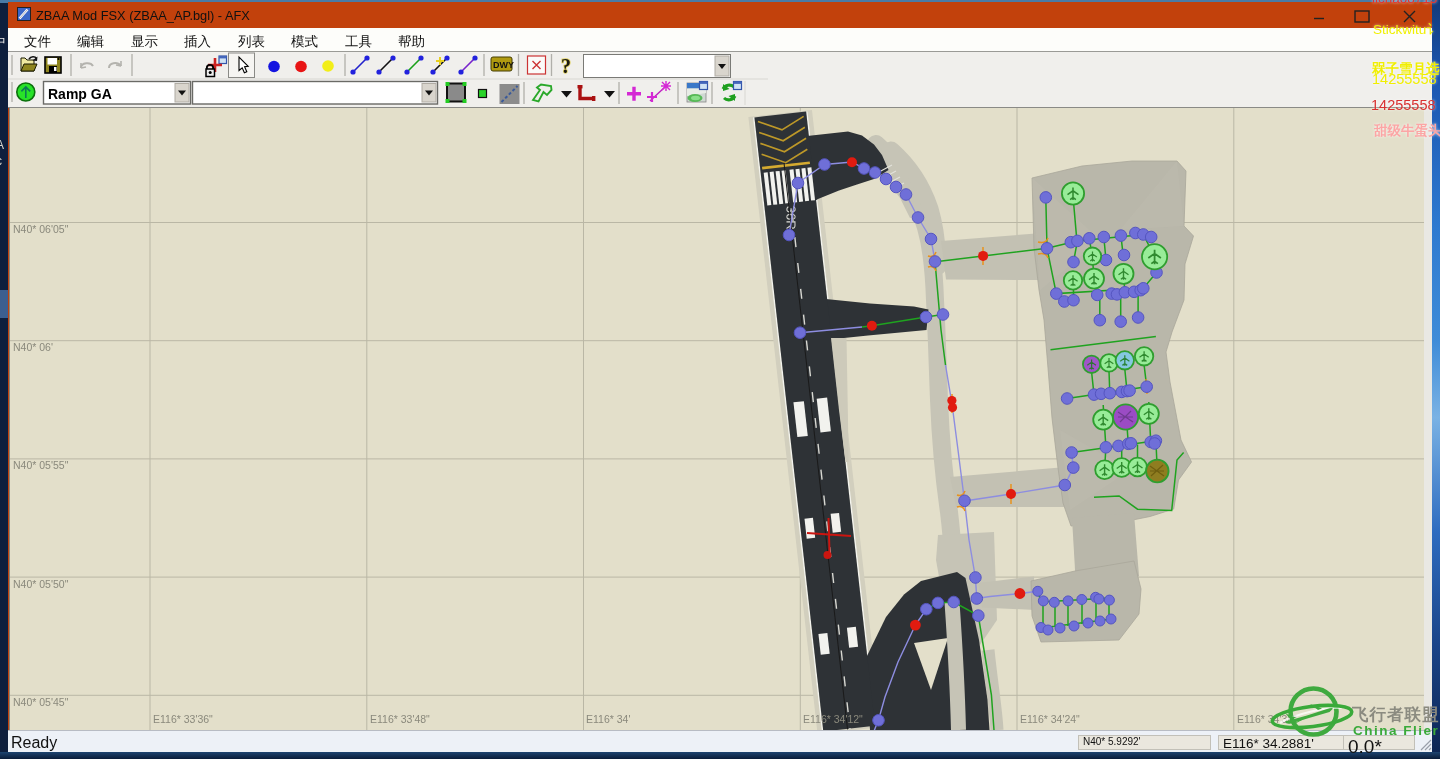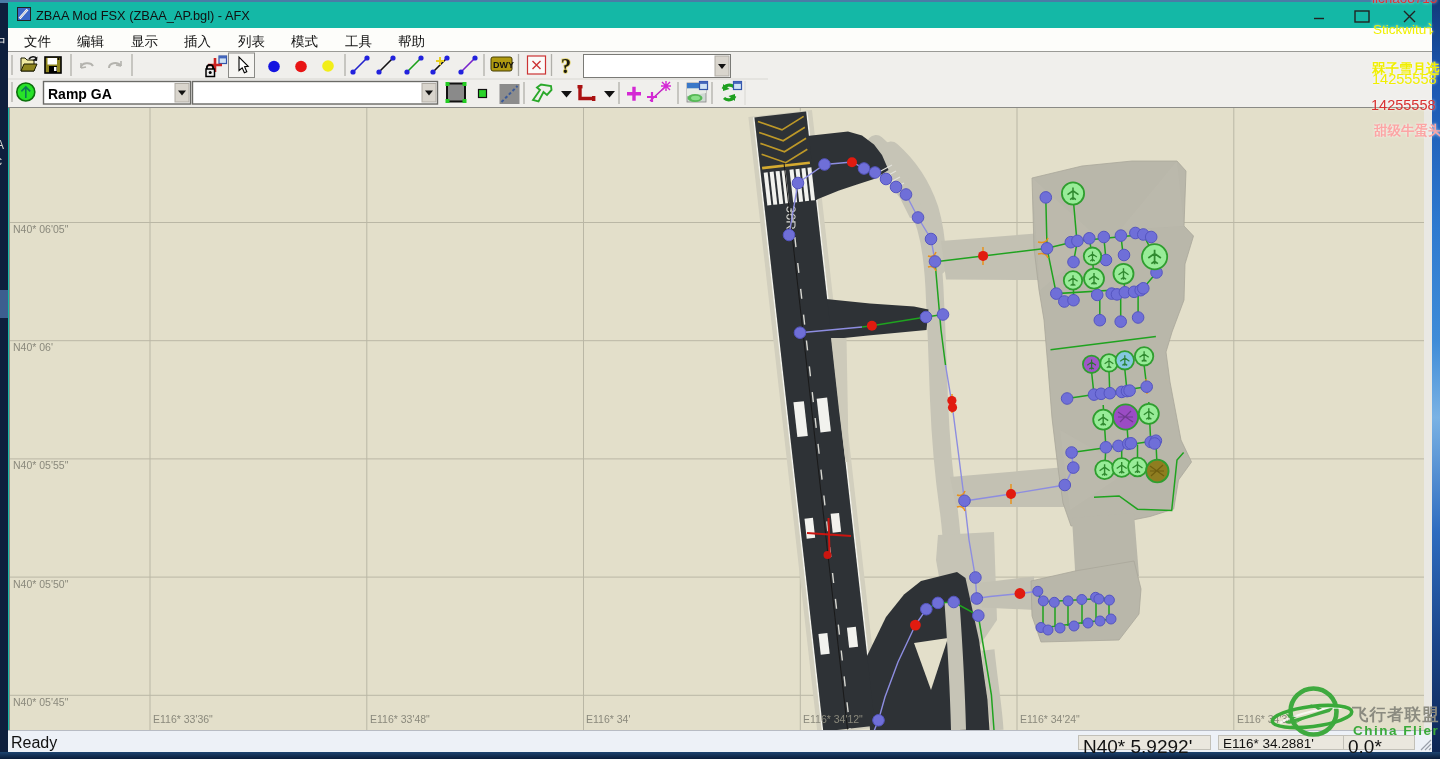--- a/index.html
+++ b/index.html
@@ -16,21 +16,21 @@
 <div class="abs" style="left:0;top:33px;width:9px;height:14px;overflow:hidden;color:#e8e8e8;font-size:13px;">
     <span style="position:absolute;left:-7px;top:0;">中</span>
   </div>
 <div class="abs" style="left:0;top:138px;width:9px;height:30px;overflow:hidden;color:#d8d8d0;font-size:12px;">
     <span style="position:absolute;left:-4px;top:0;">A</span>
     <span style="position:absolute;left:-4px;top:16px;">c</span>
   </div>
 <div class="abs" id="rightstrip" style="left:1432px;top:0;width:8px;height:759px;background:linear-gradient(#123a7a 0%, #1a55b0 10%, #2e7ad0 30%, #3f8cd8 45%, #7ab2e4 55%, #2e6cc0 70%, #1a4488 85%, #0c2450 100%);"></div>
 <div class="abs" id="bottomstrip" style="left:0;top:752px;width:1440px;height:7px;background:linear-gradient(#1d4470,#0a1c38);"></div>
 
-<div class="abs" id="win" style="left:8px;top:2px;width:1424px;height:750px;background:#14b8a6;">
+<div class="abs" id="win" style="left:8px;top:2px;width:1424px;height:750px;background:#c2410c;">
 
   <div class="abs" style="left:9px;top:5px;width:14px;height:14px;background:#3a66c8;border:1px solid #222;"></div>
   <svg class="abs" style="left:9px;top:5px;" width="14" height="14" viewBox="0 0 14 14">
       <path d="M2.5,11.5 L10.5,2.5" stroke="#fff" stroke-width="2.5"></path>
       <path d="M2.5,11.5 L10.5,2.5" stroke="#99a" stroke-width="0.8"></path>
     </svg>
   <div class="abs" style="left:28px;top:6px;font-size:12.8px;color:#111;">ZBAA Mod FSX (ZBAA_AP.bgl) - AFX</div>
 
   <svg class="abs" style="left:1300px;top:6px;" width="116" height="18" viewBox="0 0 116 18">
     <path d="M6,10.5 L16,10.5" stroke="#222" stroke-width="1.4"></path>
@@ -476,21 +476,21 @@
     <g stroke="#6f5f10" stroke-width="1.2">
           <path d="M1150,466 L1164,476 M1151,476 L1163,465 M1150,471 L1164,471"></path>
         </g>
   </svg>
   </div>
   <div class="abs" style="left:1416px;top:104px;width:8px;height:646px;background:#e9e8e3;"></div>
   <div class="abs" style="left:1px;top:106px;width:1px;height:622px;background:#8a8a80;"></div>
 
   <div class="abs" id="status" style="left:0;top:728px;width:1424px;height:22px;background:#edf1f7;border-top:1px solid #b8bcc4;">
     <div class="abs" style="left:3px;top:3px;font-size:16px;color:#111;">Ready</div>
-    <div class="abs" style="left:1070px;top:4px;width:133px;height:15px;background:#eae7de;border:1px solid #c2c0b8;font-size:19px;color:#111;padding-left:4px;">N40* 5.9292'</div>
+    <div class="abs" style="left:1070px;top:4px;width:133px;height:15px;background:#eae7de;border:1px solid #c2c0b8;font-size:10px;color:#111;padding-left:4px;">N40* 5.9292'</div>
     <div class="abs" style="left:1210px;top:4px;width:144px;height:15px;background:#eae7de;border:1px solid #c2c0b8;font-size:13.5px;color:#111;padding-left:4px;">E116* 34.2881'</div>
     <div class="abs" style="left:1335px;top:4px;width:72px;height:15px;background:#eae7de;border:1px solid #c2c0b8;font-size:19px;color:#111;padding-left:4px;">0.0*</div>
     <svg class="abs" style="left:1412px;top:8px;" width="12" height="12" viewBox="0 0 12 12">
         <path d="M11,1 L1,11 M11,5 L5,11 M11,9 L9,11" stroke="#9aa0aa" stroke-width="1.2"></path>
       </svg>
   </div>
 </div>
 
 <div class="abs" style="left:1372px;top:-9px;z-index:60;font-size:13.5px;color:#e03434;text-shadow:0 0 3px rgba(255,255,255,.8);white-space:nowrap;">lichao8715</div>
 <div class="abs" style="left:1373px;top:21px;z-index:60;font-size:13.5px;color:#f0f000;text-shadow:0 0 3px rgba(255,255,255,.8);white-space:nowrap;">Stickwitu讠</div>

